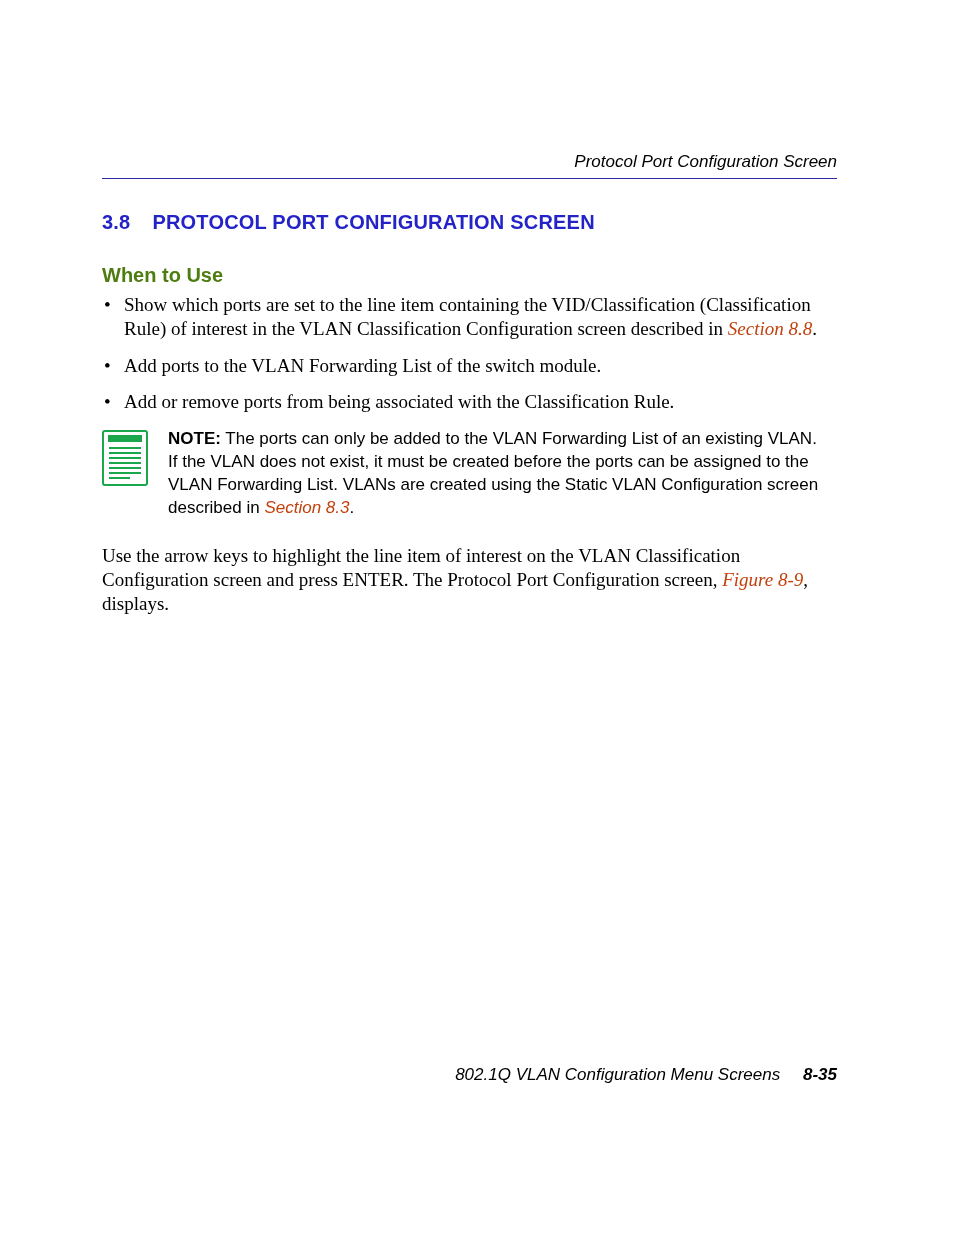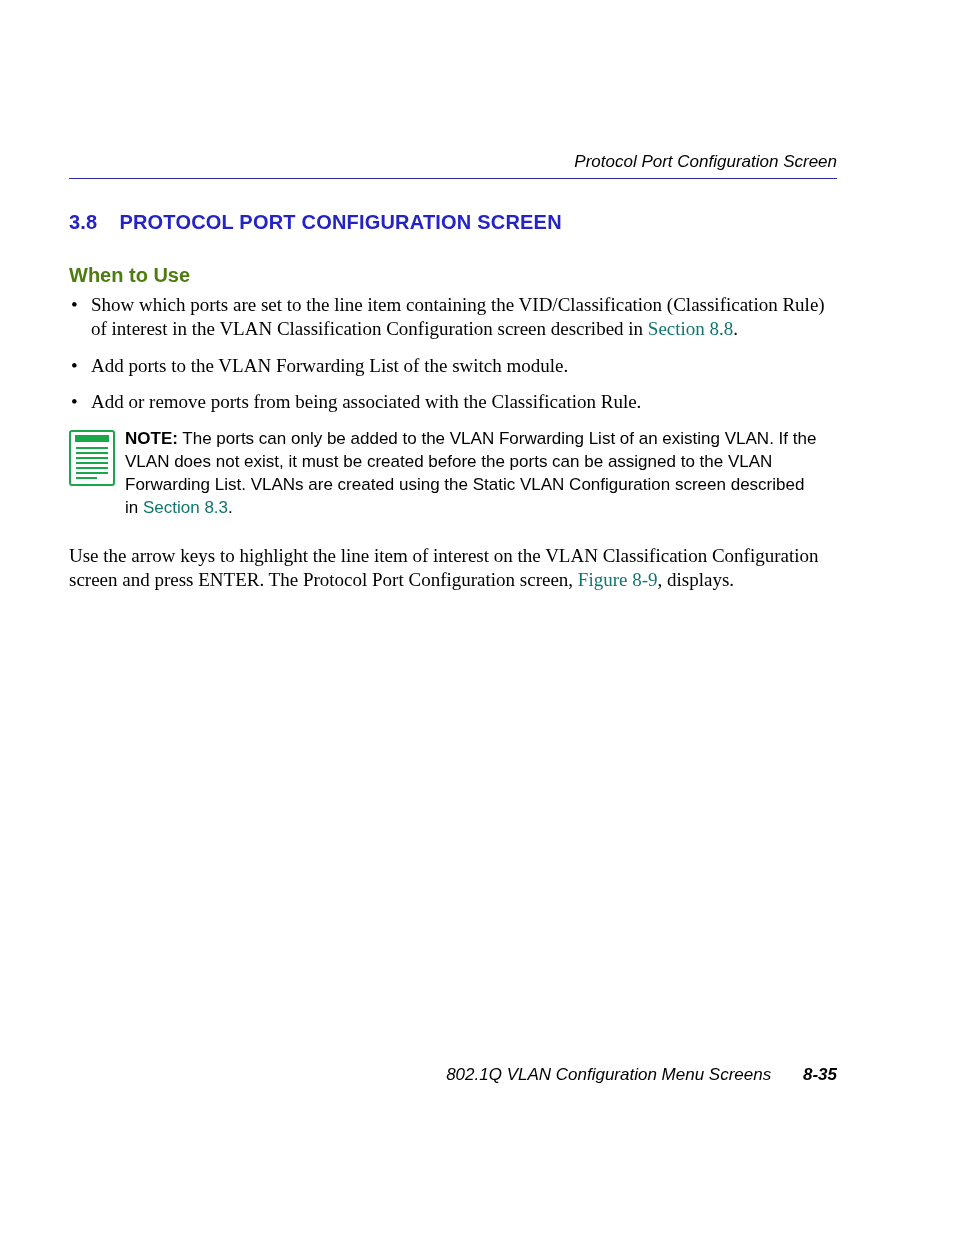--- a/index.html
+++ b/index.html
@@ -1,33 +1,33 @@
 <!DOCTYPE html>
 <html><head>
 <meta charset="utf-8">
 <style>
   * { box-sizing: border-box; margin: 0; padding: 0; }
   html, body { width: 954px; height: 1235px; background: #ffffff; font-family: "Times New Roman", Times, serif; color: #000; }
-  .page { position: relative; width: 954px; height: 1235px; padding: 152px 117px 0 69px; }
+  .page { position: relative; width: 954px; height: 1235px; padding: 152px 117px 0 102px; }
   .running-head { text-align: right; font-style: italic; font-family: Arial, Helvetica, sans-serif; font-size: 17px; color: #000; margin-bottom: 6px; }
   .hr { border: none; border-top: 1.5px solid #2a2aa0; margin-bottom: 32px; }
   .sec-heading { font-family: Arial, Helvetica, sans-serif; font-weight: bold; color: #2323c8; font-size: 20px; letter-spacing: 0.2px; margin-bottom: 30px; }
   .sec-heading .num { display: inline-block; margin-right: 22px; }
   .sub-heading { font-family: Arial, Helvetica, sans-serif; font-weight: bold; color: #4d7c0f; font-size: 20px; margin-bottom: 6px; }
   .body-p { font-size: 19px; line-height: 1.25; margin-bottom: 10px; }
   ul.bullets { list-style: none; margin: 6px 0 14px 0; }
   ul.bullets li { position: relative; padding-left: 22px; font-size: 19px; line-height: 1.28; margin-bottom: 12px; }
   ul.bullets li::before { content: "•"; position: absolute; left: 2px; top: 0; font-size: 19px; }
-  .link { color: #0f766e; }
-  .note-box { display: flex; align-items: flex-start; gap: 10px; margin: 6px 16px 24px 0; }
+  .link { color: #c2410c; font-style: italic; }
+  .note-box { display: flex; align-items: flex-start; gap: 20px; margin: 6px 16px 24px 0; }
   .note-icon { flex: 0 0 auto; margin-top: 2px; }
   .note-text { font-family: Arial, Helvetica, sans-serif; font-size: 17px; line-height: 1.35; }
   .note-text .note-label { font-weight: bold; }
   .footer { position: absolute; bottom: 150px; right: 117px; font-family: Arial, Helvetica, sans-serif; font-style: italic; font-size: 17px; }
-  .footer .pgnum { font-weight: bold; font-style: italic; margin-left: 27px; }
+  .footer .pgnum { font-weight: bold; font-style: italic; margin-left: 18px; }
 </style>
 </head>
 <body>
 
 <div class="page">
 
   <div class="running-head">Protocol Port Configuration Screen</div>
   <hr class="hr">
 
   <h2 class="sec-heading">

